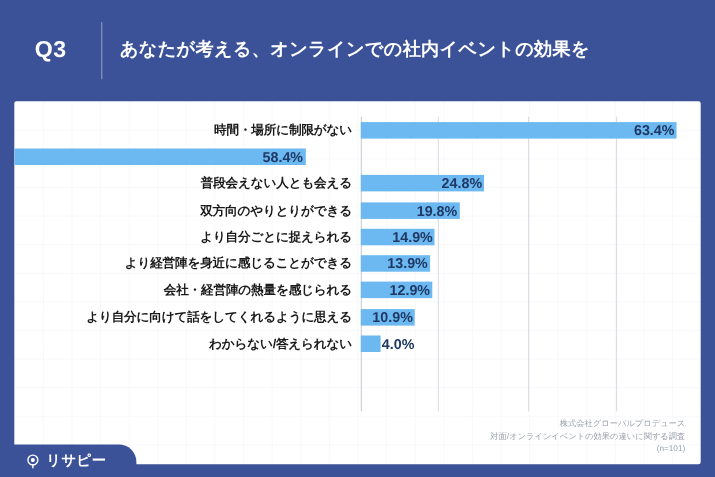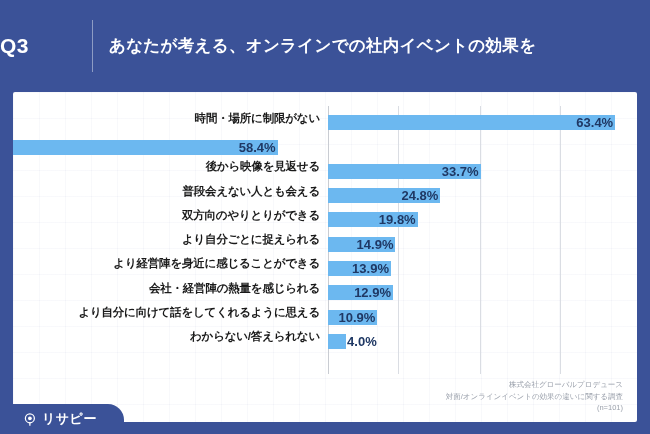--- a/index.html
+++ b/index.html
@@ -7,21 +7,21 @@
     width:650px;height:434px;overflow:hidden;
     background:#3b5298;
     font-family:"Liberation Sans","DejaVu Sans",sans-serif;
     -webkit-font-smoothing:antialiased;
   }
   .slide{position:relative;width:650px;height:434px;background:#3b5298;}
 
   
   .header{position:absolute;left:0;top:0;width:650px;height:92px;display:flex;align-items:center;}
   .qnum{
-    width:92px;flex:none;text-align:left;color:#ffffff;
+    width:92px;flex:none;text-align:center;color:#ffffff;
     font-size:21px;font-weight:bold;letter-spacing:.5px;
   }
   .qdivider{width:1px;height:52px;background:#8d9cc4;flex:none;margin-right:16px;}
   .qtitle{
     color:#ffffff;font-size:16.5px;font-weight:bold;line-height:1.55;
     letter-spacing:.3px;padding-right:24px;
   }
   .qtitle .l2{display:block;}
 
   
@@ -43,21 +43,21 @@
   .gridlines{position:absolute;left:0;top:0;width:624px;height:268px;}
   .gridline{position:absolute;top:0;width:1px;height:268px;background:#dadde3;}
   .axis{position:absolute;top:0;width:1px;height:268px;background:#c9ccd2;}
 
   .rows{position:absolute;left:0;top:0;width:624px;}
   .row{height:24.3px;display:flex;align-items:center;}
   .cat{
     width:315px;flex:none;text-align:right;padding-right:8px;box-sizing:border-box;
     font-size:11.5px;font-weight:bold;color:#1a1a1a;letter-spacing:-.2px;white-space:nowrap;
   }
-  .barwrap{position:relative;flex:1;height:100%;display:flex;align-items:flex-end;}
+  .barwrap{position:relative;flex:1;height:100%;display:flex;align-items:center;}
   .bar{
     height:15px;background:#6cb8f0;position:relative;display:flex;
     align-items:center;justify-content:flex-end;
   }
   .val{
     position:absolute;right:2px;
     font-size:13px;font-weight:bold;color:#1f3864;white-space:nowrap;line-height:1;
   }
   .val.out{right:auto;left:100%;padding-left:1px;}
 
@@ -105,28 +105,20 @@
             <div class="barwrap">
               <div class="bar" style="width: 287.202px;">
                 <span class="val">63.4%</span>
               </div>
             </div>
           </div>
           <div class="row">
             <div class="barwrap">
               <div class="bar" style="width: 264.552px;">
                 <span class="val">58.4%</span>
-              </div>
-            </div>
-          </div>
-          <div class="row">
-            <div class="cat">後から映像を見返せる</div>
-            <div class="barwrap">
-              <div class="bar" style="width: 152.661px;">
-                <span class="val">33.7%</span>
               </div>
             </div>
           </div>
           <div class="row">
             <div class="cat">普段会えない人とも会える</div>
             <div class="barwrap">
               <div class="bar" style="width: 112.344px;">
                 <span class="val">24.8%</span>
               </div>
             </div>

